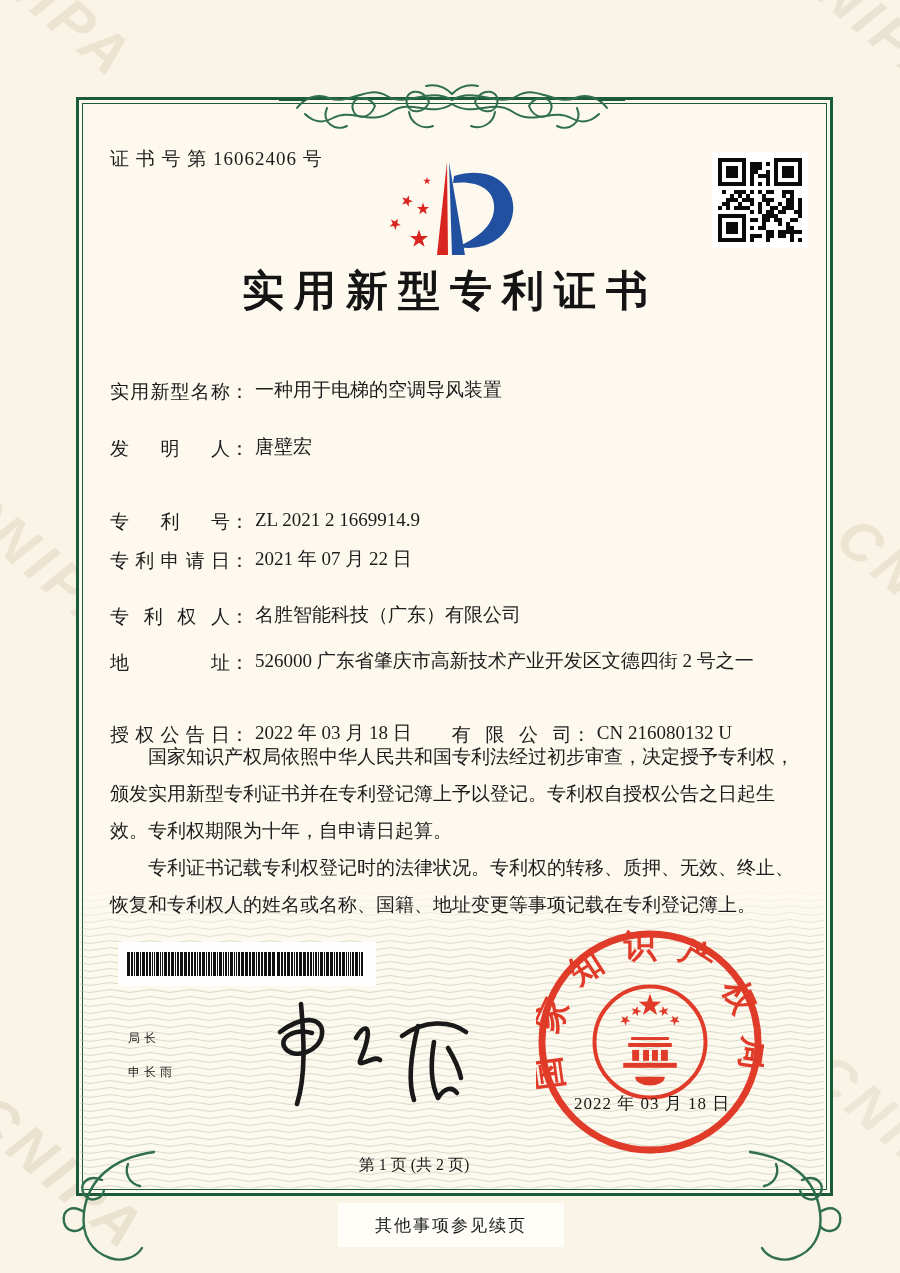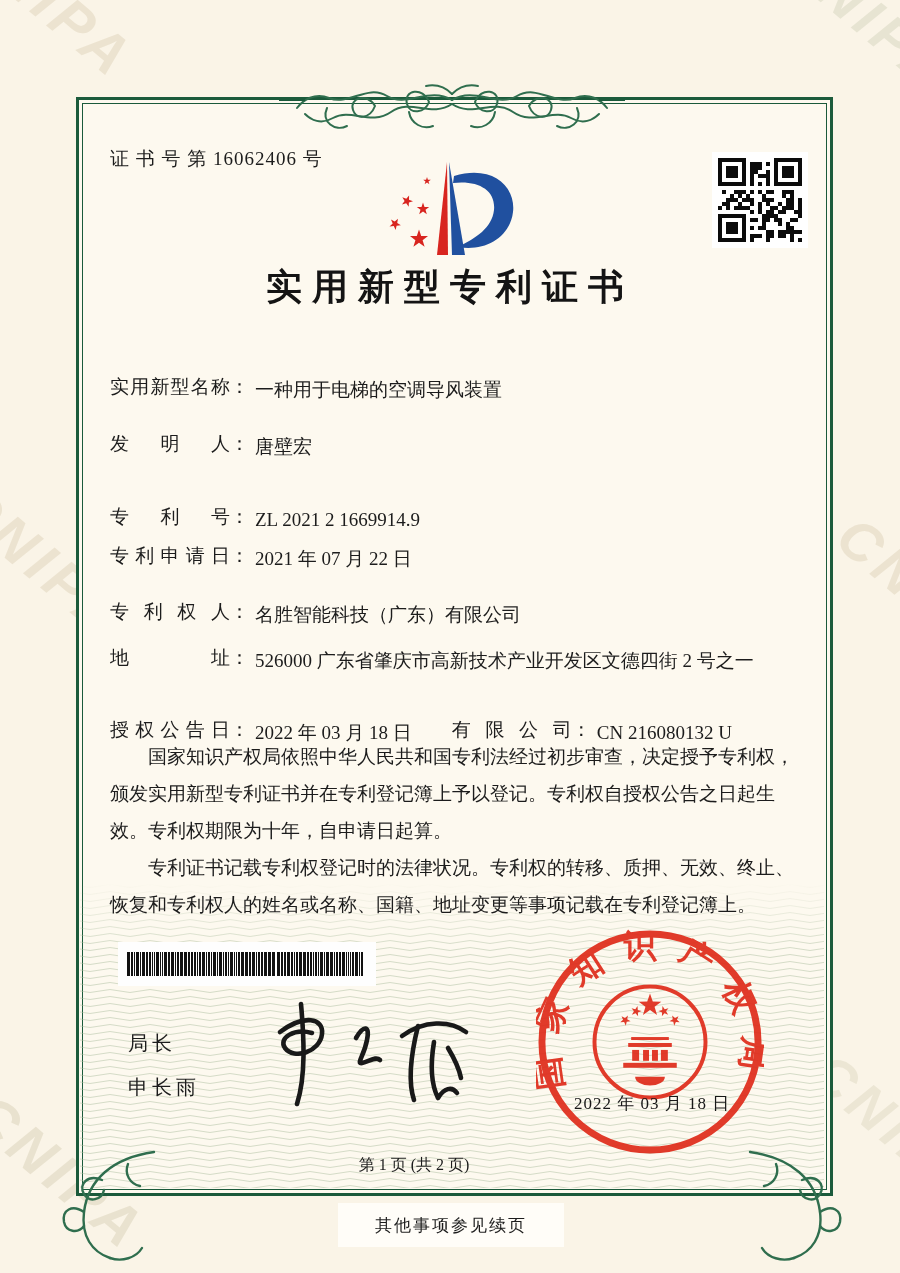--- a/index.html
+++ b/index.html
@@ -15,33 +15,33 @@
   .waves{position:absolute;left:80px;top:882px;width:744px;height:306px;z-index:1;
          -webkit-mask-image:linear-gradient(to bottom,transparent,black 22%);
          mask-image:linear-gradient(to bottom,transparent,black 22%);}
   
   .content{position:absolute;inset:0;z-index:2;}
   .cert-no{position:absolute;left:110px;top:146px;font-size:19px;letter-spacing:1px;}
   .logo{position:absolute;left:378px;top:150px;}
   .qr-panel{position:absolute;left:712px;top:152px;width:96px;height:96px;background:#fff;}
   .qr-panel svg{position:absolute;left:6px;top:6px;}
   .title{position:absolute;left:0;top:263px;width:900px;text-align:center;
-         font-size:36px;font-weight:bold;letter-spacing:10px;color:#141414;}
-  .frow{position:absolute;left:110px;font-size:19px;display:flex;align-items:flex-start;}
+         font-size:42px;font-weight:bold;letter-spacing:10px;color:#141414;}
+  .frow{position:absolute;left:110px;font-size:19px;display:flex;align-items:flex-end;}
   .flabel{display:inline-block;width:120px;text-align:justify;text-align-last:justify;flex:none;}
   .fcolon{flex:none;}
   .fvalue{display:inline-block;margin-left:6px;max-width:545px;line-height:31px;}
   .f0{top:374px}.f1{top:431px}.f2{top:504px}.f3{top:543px}.f4{top:599px}.f5{top:645px}
   .grow{top:701px;width:690px;margin-top:16px;}
   .gspacer{width:40px;flex:none;}
   .paras{position:absolute;left:110px;top:738px;width:686px;font-size:19px;line-height:37px;}
   .paras p{margin:0;text-indent:2em;}
   .barcode-panel{position:absolute;left:118px;top:942px;width:258px;height:44px;background:#fefefe;}
   .barcode-panel svg{position:absolute;left:9px;top:10px;}
-  .director{position:absolute;left:128px;top:1030px;font-size:20px;letter-spacing:4px;}
+  .director{position:absolute;left:128px;top:1030px;font-size:12px;letter-spacing:4px;}
   .director div{margin-bottom:17px;}
   .sign{position:absolute;left:252px;top:998px;z-index:3;}
   .seal{position:absolute;left:536px;top:928px;z-index:3;}
   .seal-date{position:absolute;left:552px;top:1092px;width:200px;text-align:center;
              font-size:17px;letter-spacing:1px;color:#171717;z-index:4;}
   .page-ind{position:absolute;left:0;top:1155px;width:828px;text-align:center;font-size:16px;z-index:2;}
   .footer-box{position:absolute;left:338px;top:1203px;width:226px;height:44px;background:#fffdf8;
               display:flex;align-items:center;justify-content:center;z-index:2;}
   .footer-box span{font-size:17px;letter-spacing:2px;font-family:Liberation Mono, monospace;}
   .ornament-top{position:absolute;left:279px;top:78px;z-index:2;}

